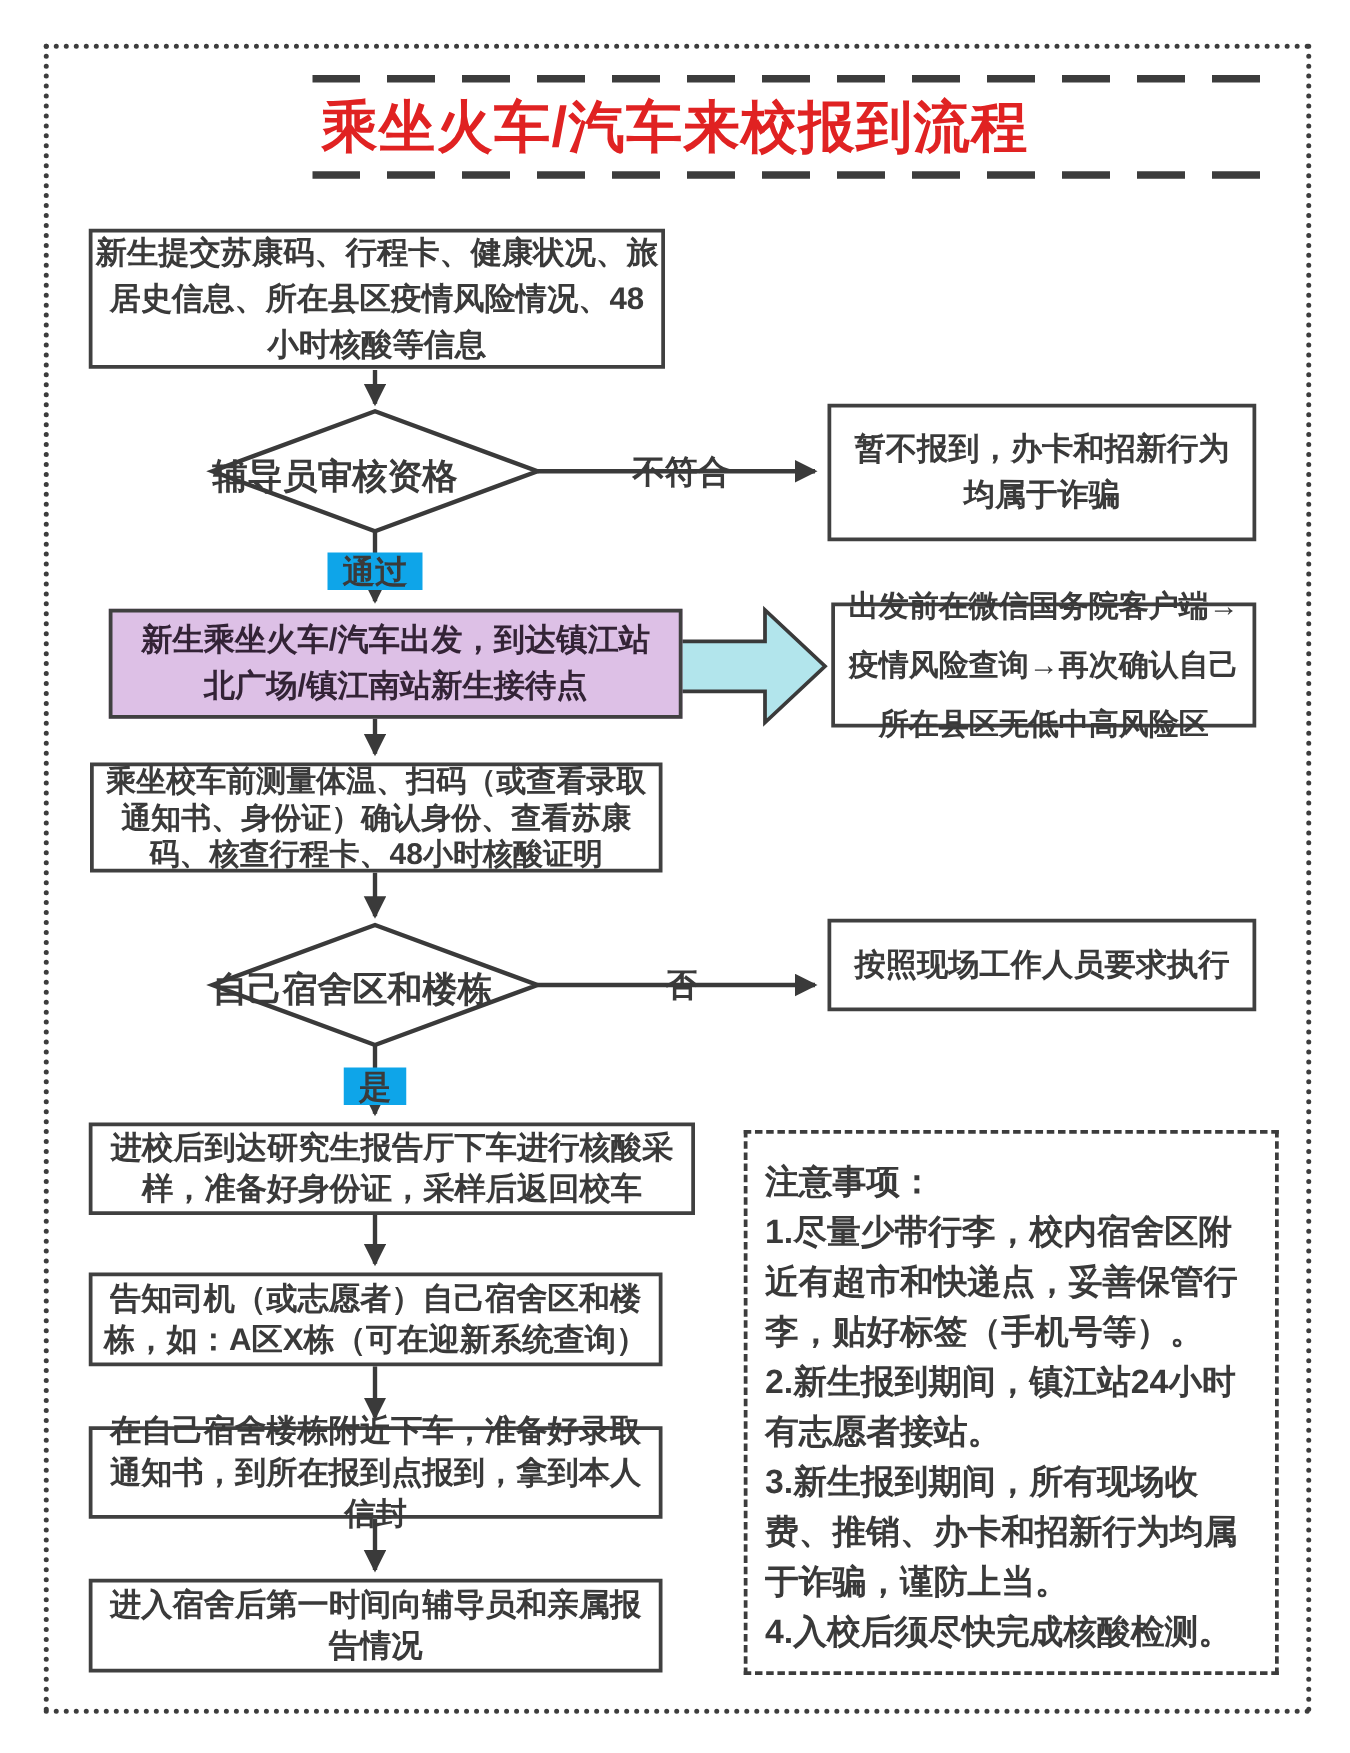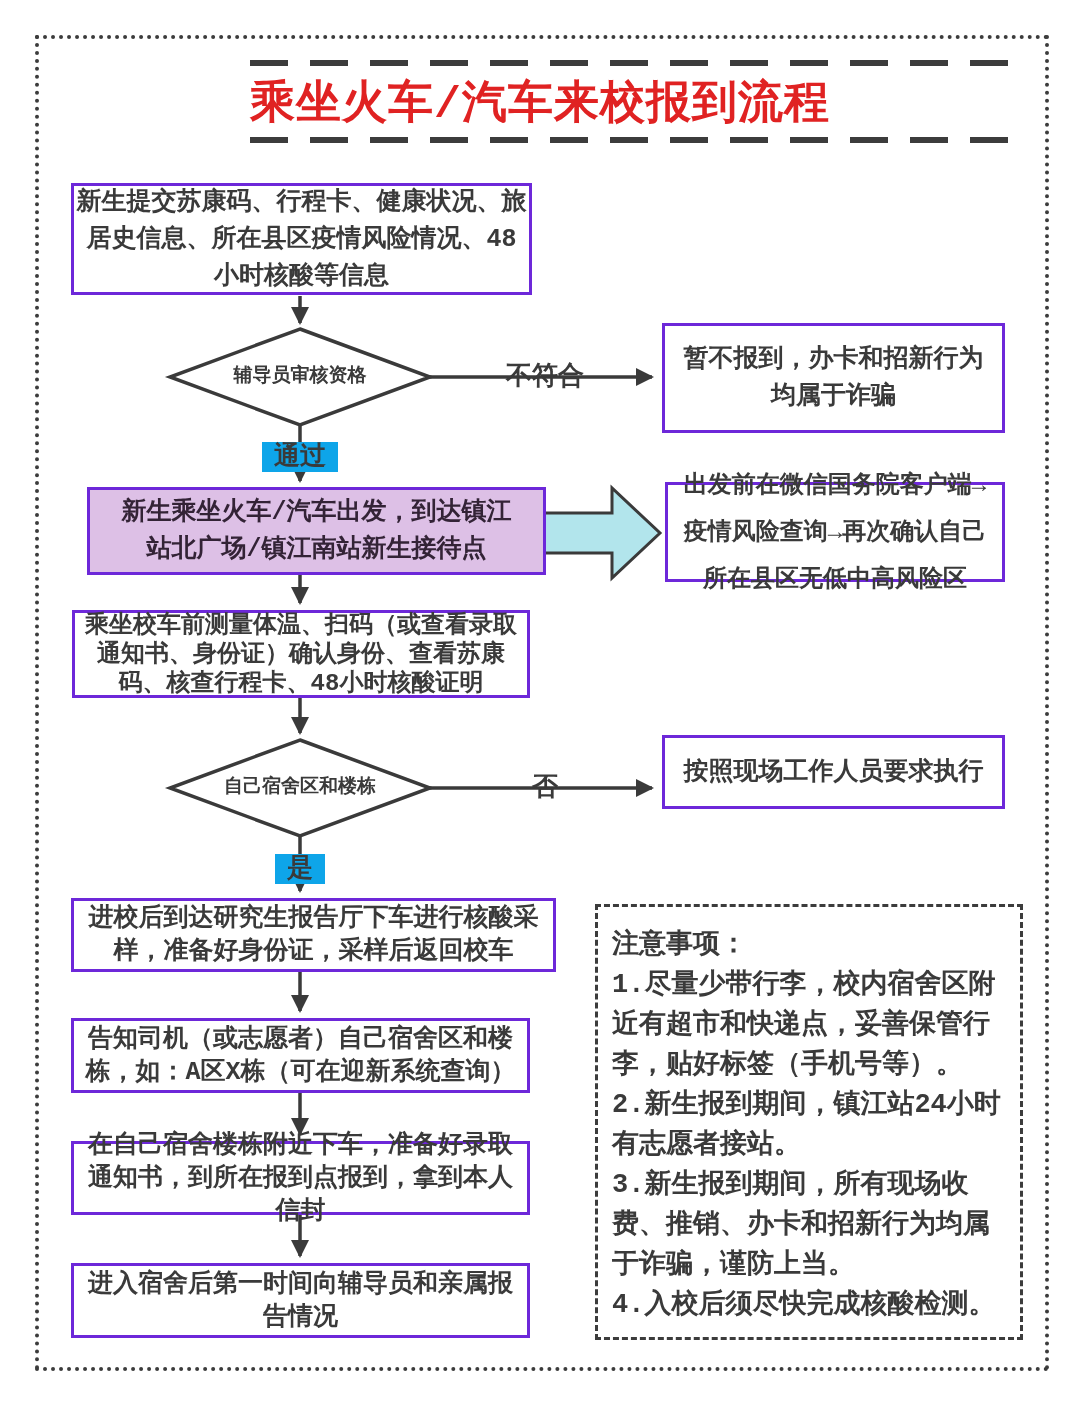--- a/index.html
+++ b/index.html
@@ -1,53 +1,53 @@
 <!DOCTYPE html>
 <html><head>
 <meta charset="utf-8">
 <style>
   html,body{margin:0;padding:0;background:#ffffff;}
   body{
     width:1080px;height:1402px;position:relative;
     font-family:"Liberation Sans","DejaVu Sans",sans-serif;
     color:#3a3a3a;
   }
-  .abs{position:absolute;font-family:Liberation Mono, monospace;}
+  .abs{position:absolute;}
   
   .frame{
     left:35px;top:35px;width:1006px;height:1328px;
     border:4px dotted #3c3c3c;
   }
   
   .title-dash{
     left:250px;width:760px;height:6px;
     background:repeating-linear-gradient(90deg,#3c3c3c 0 38px,transparent 38px 60px);
   }
   .title-text{
     left:35px;top:72px;width:1010px;
     text-align:center;font-size:45px;font-weight:bold;color:#e02222;
     letter-spacing:1px;
   }
   
   .pbox{
-    border:3px solid #6d28d9;background:#ffffff;
+    border:3px solid #404040;background:#ffffff;
     display:flex;align-items:center;justify-content:center;
     text-align:center;font-weight:bold;
     box-sizing:border-box;
   }
   .f25{font-size:25px;line-height:37px;}
   .f24{font-size:24px;line-height:29px;}
   .purple{background:#ddc0e6;color:#332336;}
   
   .edge-label{
     text-align:center;font-weight:bold;font-size:26px;line-height:30px;
   }
   .wbg{background:#0ea5e9;}
   .diamond-label{
-    text-align:center;font-weight:bold;font-size:19px;
+    font-weight:bold;font-size:28px;
   }
   
   .notes{
     left:595px;top:904px;width:428px;height:436px;
     border:3px dashed #3c3c3c;box-sizing:border-box;
     padding:18px 12px 0 14px;
     font-size:27px;line-height:40px;font-weight:bold;
   }
   svg{position:absolute;left:0;top:0;}
 </style>

